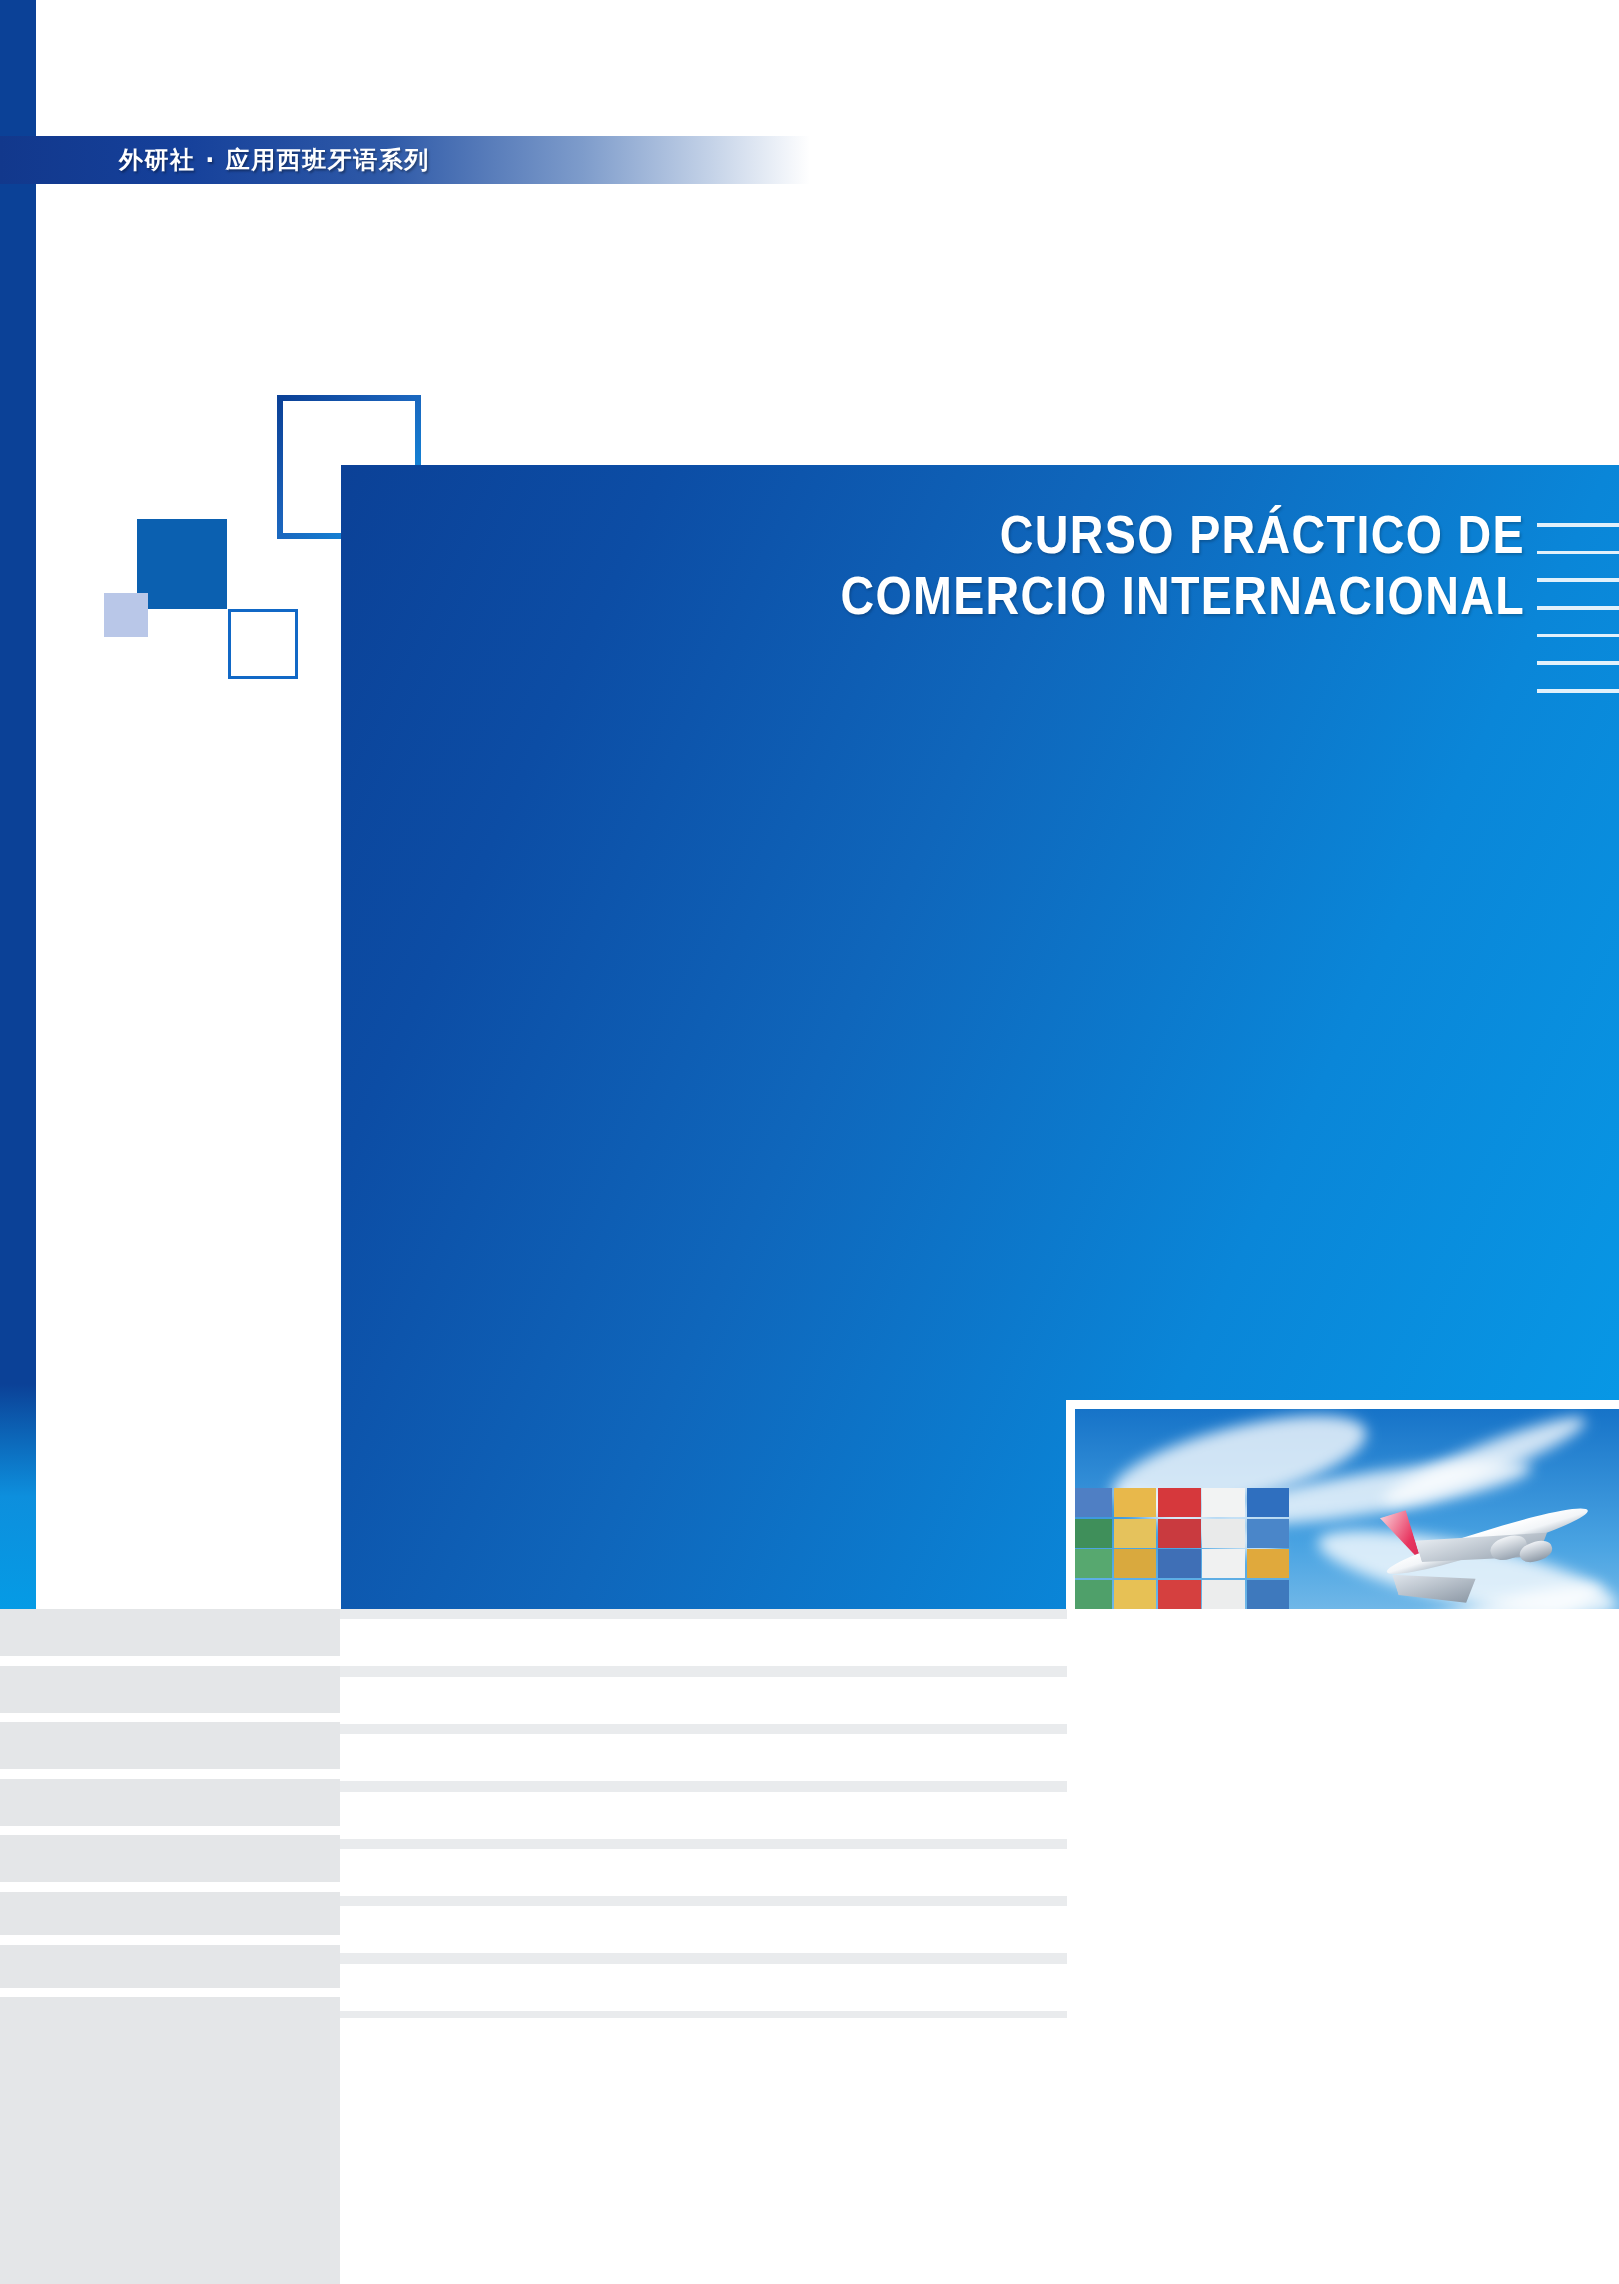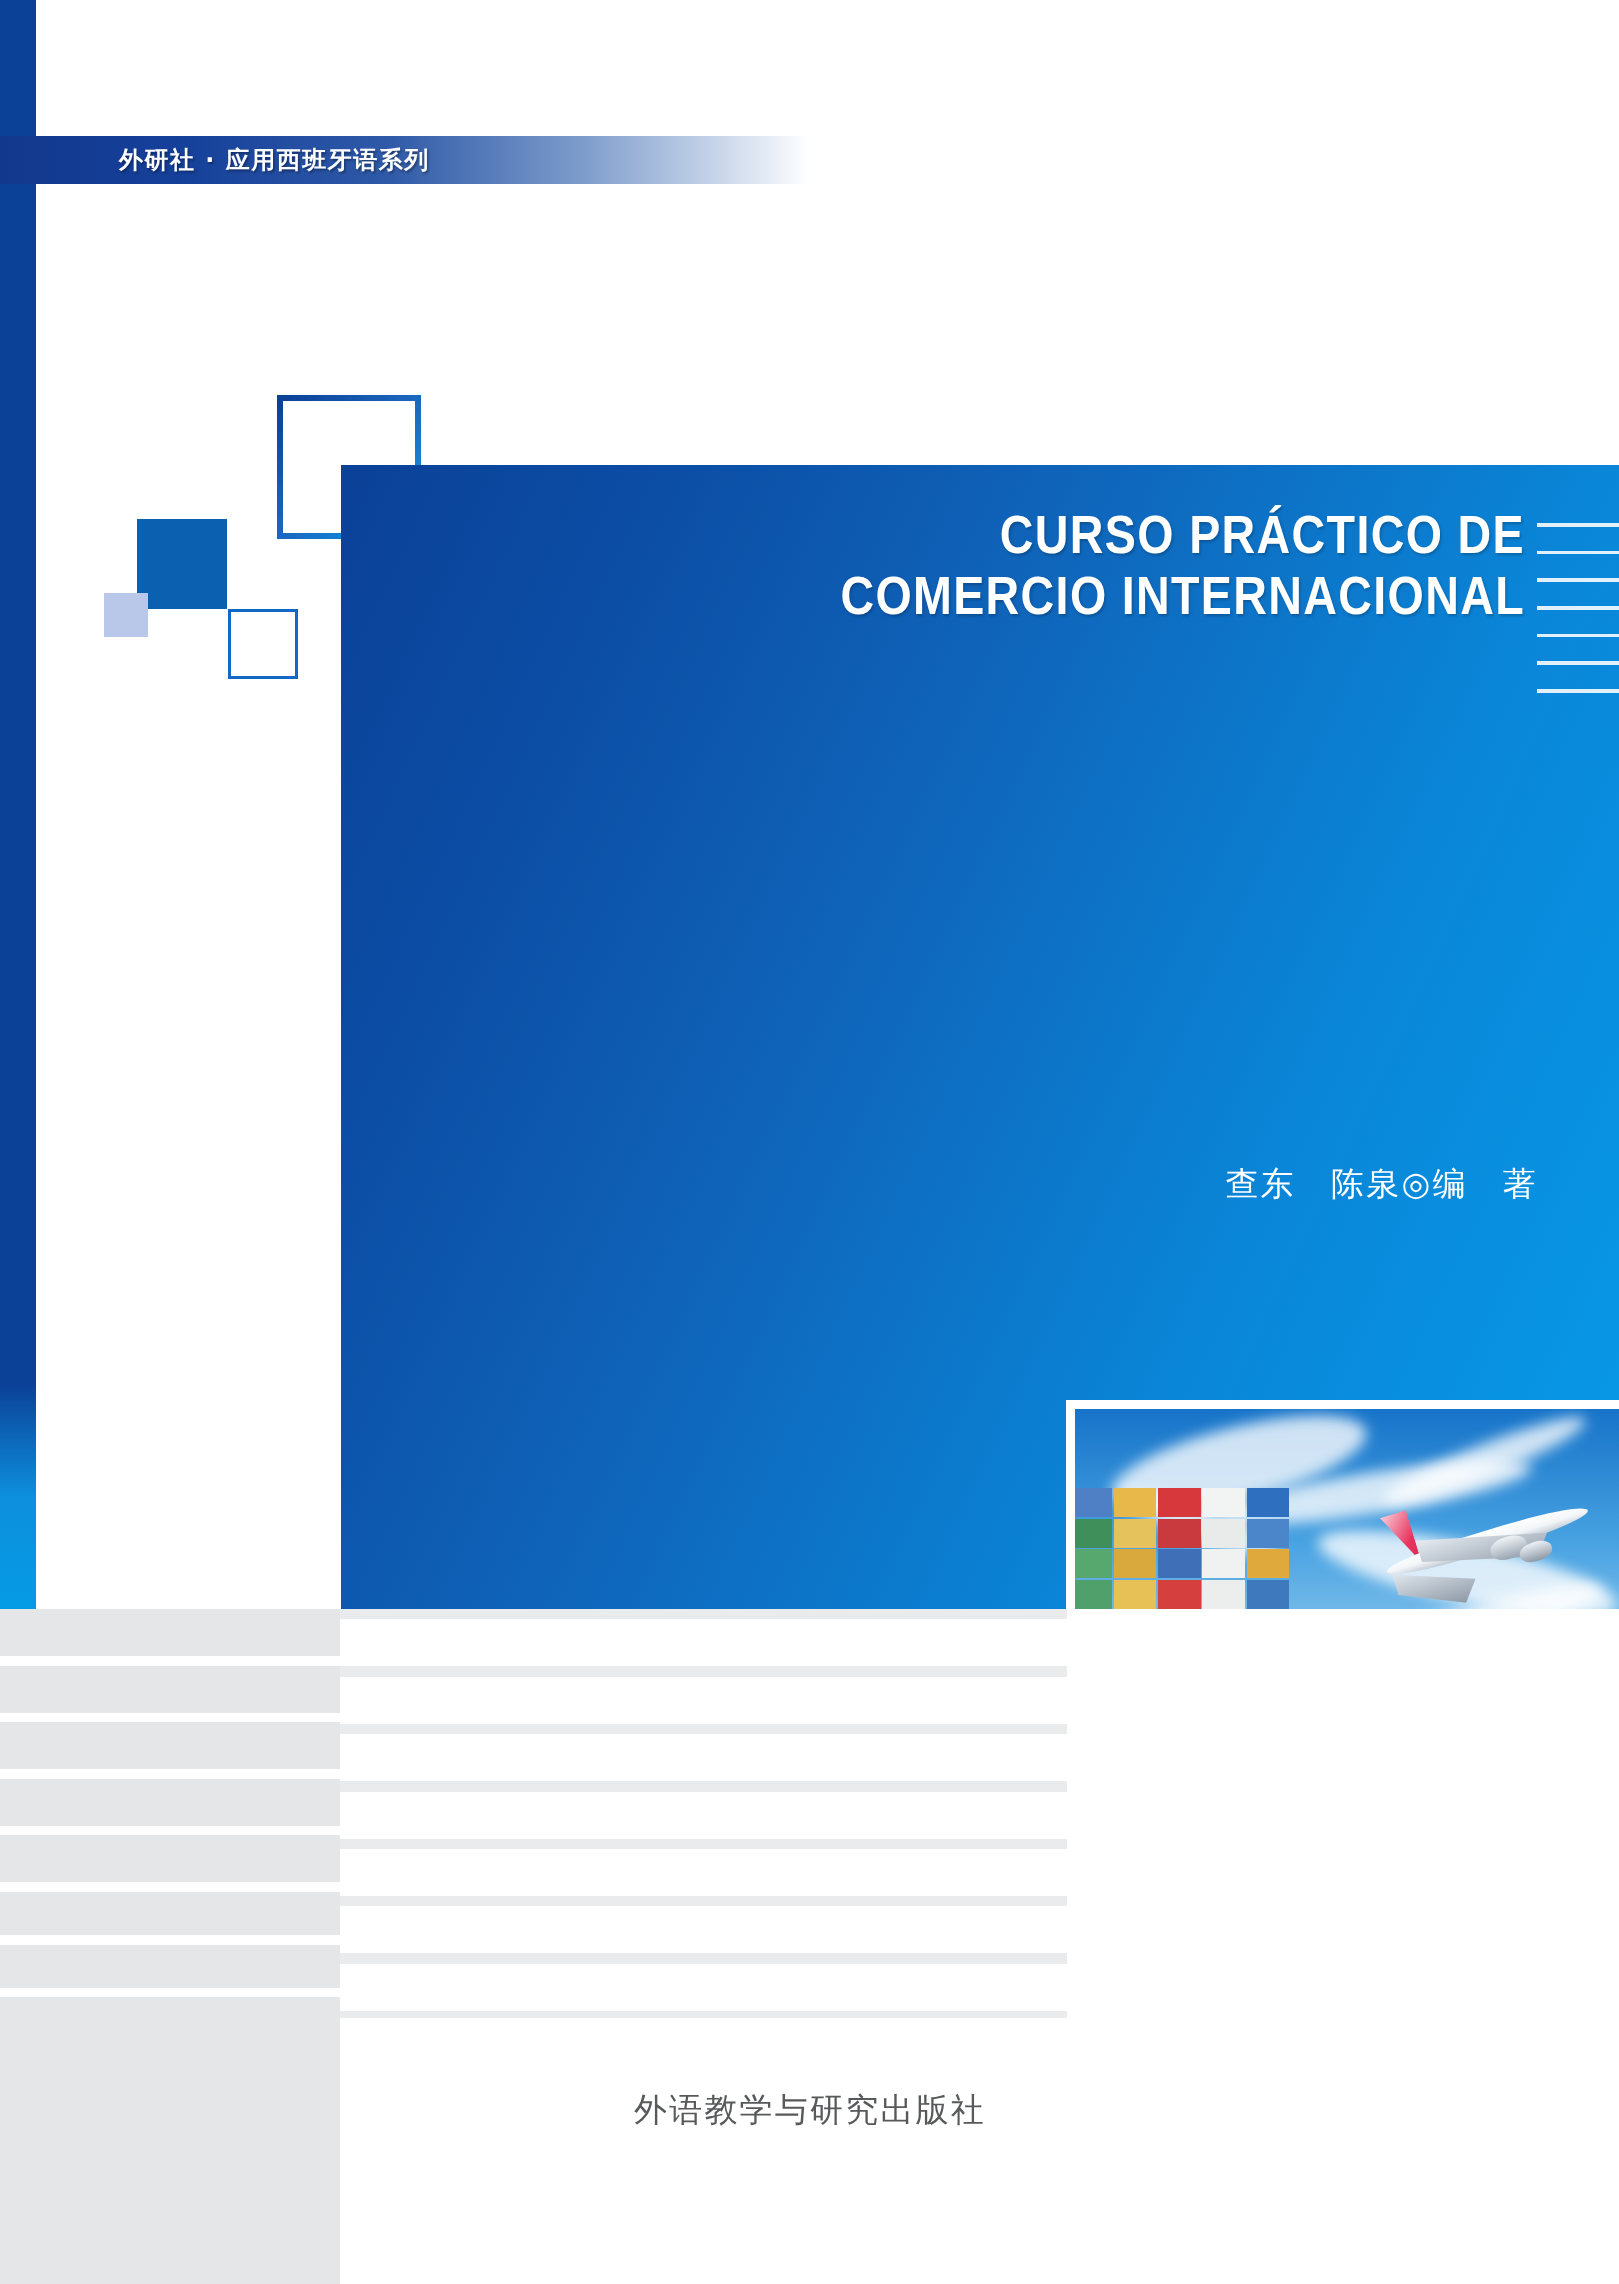--- a/index.html
+++ b/index.html
@@ -217,21 +217,20 @@
       <i></i>
       <i></i>
     </div>
 
     <div class="spanish-title">
       <span>CURSO PRÁCTICO DE</span>
       <span>COMERCIO INTERNACIONAL</span>
     </div>
 
 
-    <div class="authors">查东　陈泉◎编　著</div>
   </div>
 
   <div class="photo-frame">
     <div class="photo">
       <div class="cloud c1"></div>
       <div class="cloud c2"></div>
       <div class="cloud c3"></div>
       <div class="cloud c4"></div>
       <div class="cloud c5"></div>
       <div class="cloud c6"></div>
@@ -321,16 +320,15 @@
         <i style="height: 10.4px; margin-bottom: 47px;"></i>
         <i style="height: 10.4px; margin-bottom: 47px;"></i>
         <i style="height: 10.4px; margin-bottom: 47px;"></i>
         <i style="height: 10.4px; margin-bottom: 47px;"></i>
         <i style="height: 10.4px; margin-bottom: 47px;"></i>
         <i style="height: 10.4px; margin-bottom: 47px;"></i>
         <i style="height: 7.4px; margin-bottom: 47px;"></i>
       </div>
   </div>
 
-  <div class="publisher">外语教学与研究出版社</div>
 
 </div>
 
 
 </body></html>

